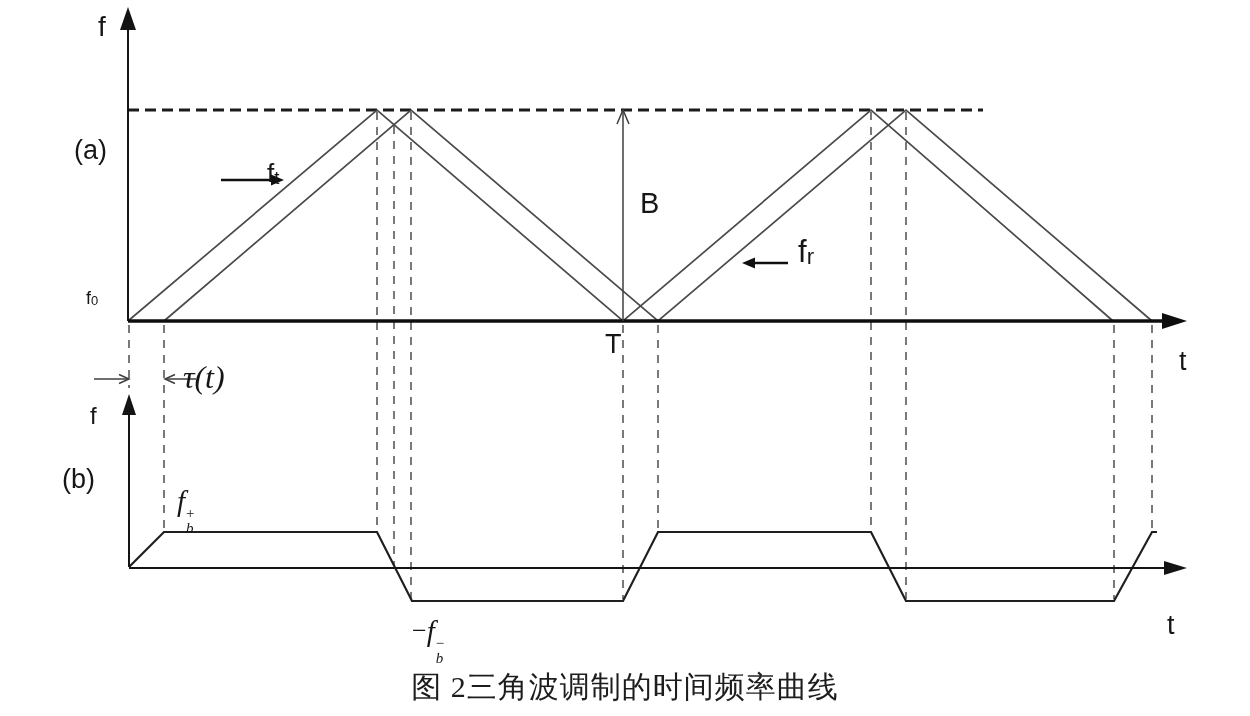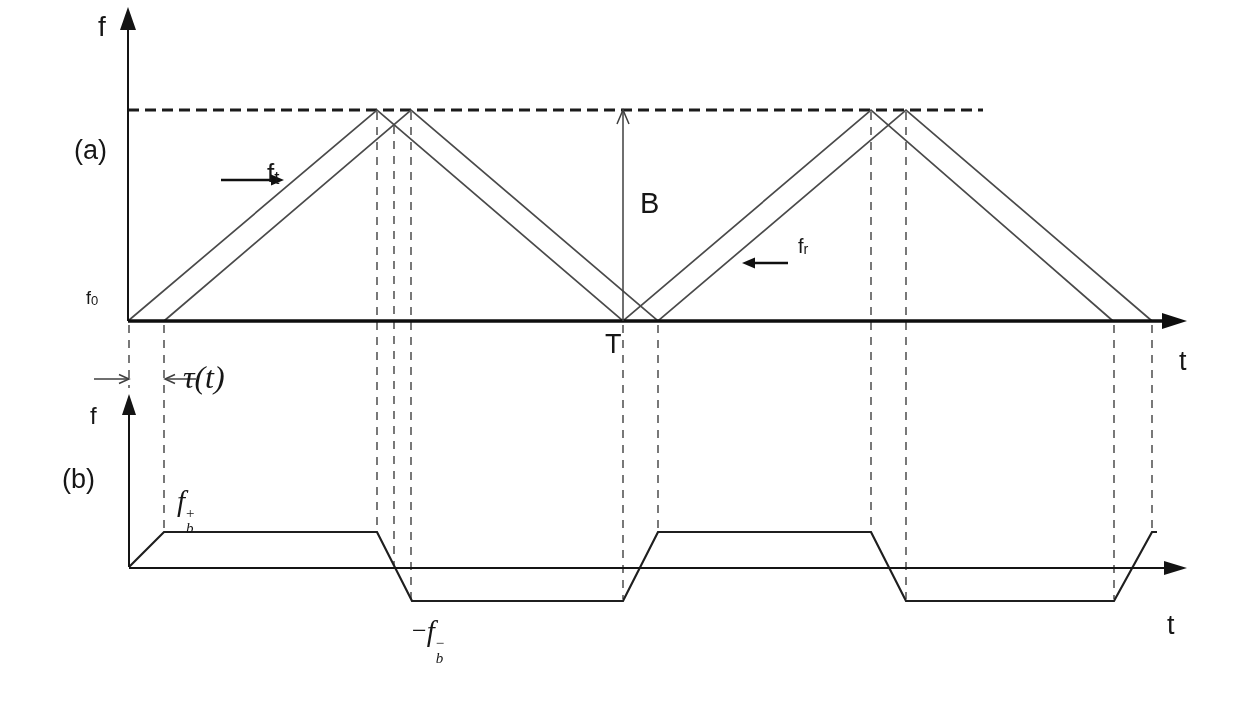--- a/index.html
+++ b/index.html
@@ -70,31 +70,32 @@
       <line x1="129" y1="567" x2="129" y2="406.6" class="axis"></line>
       <polygon points="129,394 136,415 122,415" class="axis-head"></polygon>
       <line x1="129" y1="568" x2="1173.2" y2="568" class="axis"></line>
       <polygon points="1187,568 1164,575 1164,561" class="axis-head"></polygon>
     </svg>
 
   <div class="lbl sans" style="left:98px;top:13px;font-size:28px">f</div>
   <div class="lbl sans" style="left:74px;top:137px;font-size:27px">(a)</div>
   <div class="lbl sans" style="left:86px;top:289px;font-size:18px"><span>f</span><span class="subn">0</span></div>
   <div class="lbl sans" style="left:267px;top:160px;font-size:26px"><span>f</span><span class="subn">t</span></div>
-  <div class="lbl sans" style="left:798px;top:236px;font-size:20px"><span>f</span><span class="subn">r</span></div>
+  <div class="lbl sans" style="left:798px;top:236px;font-size:31px"><span>f</span><span class="subn">r</span></div>
   <div class="lbl sans" style="left:640px;top:189px;font-size:29px">B</div>
   <div class="lbl sans" style="left:605px;top:331px;font-size:27px">T</div>
   <div class="lbl sans" style="left:1179px;top:348px;font-size:27px">t</div>
   <div class="lbl serifit" style="left:183px;top:361px;font-size:32px">τ(t)</div>
 
   <div class="lbl sans" style="left:90px;top:404px;font-size:24px">f</div>
   <div class="lbl sans" style="left:62px;top:466px;font-size:27px">(b)</div>
   <div class="lbl" style="left:177px;top:487px"><span class="mi">f</span><span class="stack">
         <span class="st-sup">+</span>
         <span class="st-sub">b</span>
       </span></div>
   <div class="lbl" style="left:412px;top:617px"><span class="mi sign">−</span><span class="mi">f</span><span class="stack">
         <span class="st-sup">−</span>
         <span class="st-sub">b</span>
       </span></div>
   <div class="lbl sans" style="left:1167px;top:612px;font-size:27px">t</div>
 
+  <div class="caption" style="top:667px">图 2三角波调制的时间频率曲线</div>
 </div>
 
 </body></html>

